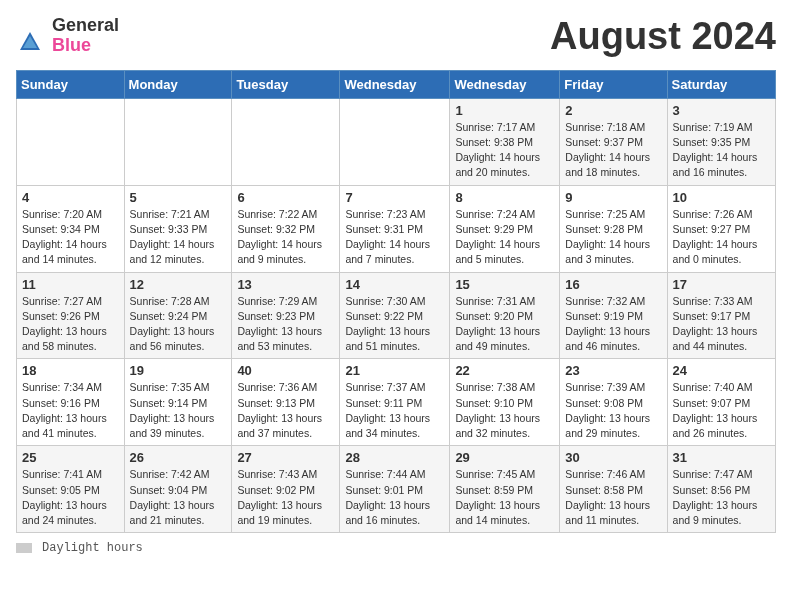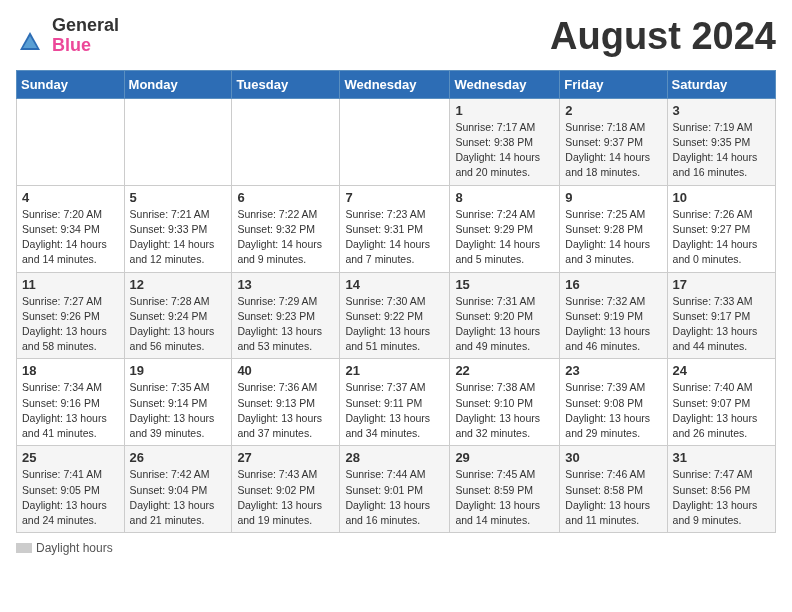--- a/index.html
+++ b/index.html
@@ -92,21 +92,22 @@
     }
     .empty-cell {
       background: #fff !important;
     }
     .footer {
       margin-top: 8px;
       font-size: 12px;
       color: #555;
       display: flex;
       align-items: center;
-      gap: 4px;
+      gap: 10px;
+      font-family: Liberation Mono, monospace;
     }
     .footer-box {
       width: 16px;
       height: 10px;
       background: #ccc;
       display: inline-block;
     }
   </style>
 </head>
 <body>

